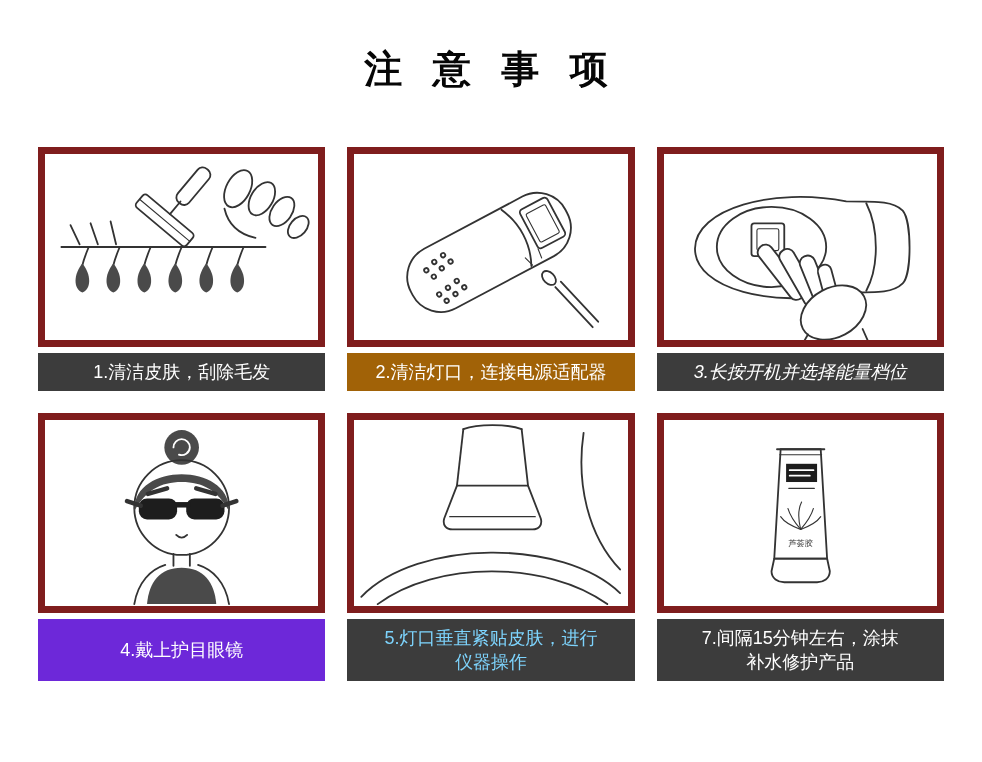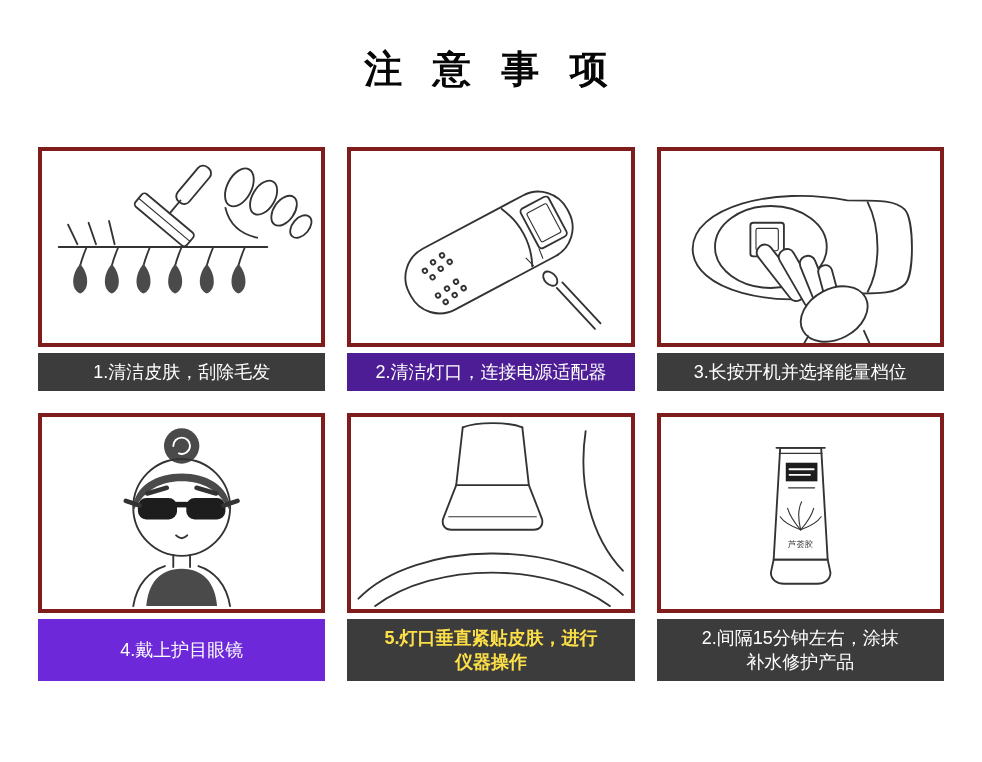--- a/index.html
+++ b/index.html
@@ -23,21 +23,21 @@
   .grid {
     display: grid;
     grid-template-columns: repeat(3, 1fr);
     column-gap: 12px;
     row-gap: 46px;
     gap: 22px;
   }
   .panel { display: flex; flex-direction: column; }
   .art {
     height: 200px;
-    border: 4px solid #7f1d1d;
+    border: 7px solid #7f1d1d;
     background: #fff;
     display: flex;
     align-items: center;
     justify-content: center;
     overflow: hidden;
   }
   .art svg { width: 100%; height: 100%; display: block; }
   
   .art svg line, .art svg path, .art svg rect, .art svg circle, .art svg ellipse {
     stroke: #333; stroke-width: 2; fill: none;
@@ -141,21 +141,21 @@
 
           <g>
             <line x1="262" y1="188" x2="221" y2="144"></line>
             <line x1="268" y1="182" x2="227" y2="138"></line>
             <ellipse cx="214" cy="134" rx="9" ry="6" transform="rotate(45 214 134)"></ellipse>
             <line x1="196" y1="120" x2="188" y2="112" class="thin"></line>
             <line x1="206" y1="112" x2="202" y2="102" class="thin"></line>
           </g>
         </svg>
       </div>
-      <div class="caption" style="background: #4c1d95; color: rgb(255, 255, 255);">2.清洁灯口，连接电源适配器</div>
+      <div class="caption" style="background: #a16207; color: rgb(255, 255, 255);">2.清洁灯口，连接电源适配器</div>
     </div>
 
     <div class="panel">
       <div class="art">
         <svg viewBox="0 0 300 200" preserveAspectRatio="xMidYMid meet">
           <g>
             <path d="M200 50 C 120 34 34 58 34 102 C 34 146 120 168 200 150 C 238 150 252 150 262 140 C 272 130 272 72 262 60 C 252 50 238 50 200 50 Z"></path>
             <path d="M222 52 C 236 80 236 122 222 148"></path>
             <ellipse cx="118" cy="100" rx="60" ry="44"></ellipse>
             <rect x="96" y="74" width="36" height="36" rx="3"></rect>
@@ -165,21 +165,21 @@
             <rect x="120" y="92" width="17" height="72" rx="8" class="fw" transform="rotate(-38 128 128)"></rect>
             <rect x="140" y="99" width="17" height="70" rx="8" class="fw" transform="rotate(-30 148 134)"></rect>
             <rect x="158" y="108" width="17" height="64" rx="8" class="fw" transform="rotate(-22 166 140)"></rect>
             <rect x="174" y="119" width="15" height="54" rx="7" class="fw" transform="rotate(-15 181 146)"></rect>
             <ellipse cx="186" cy="172" rx="38" ry="27" class="fw" transform="rotate(-28 186 172)"></ellipse>
             <line x1="158" y1="196" x2="150" y2="210"></line>
             <line x1="218" y1="190" x2="226" y2="208"></line>
           </g>
         </svg>
       </div>
-      <div class="caption" style="background: rgb(60, 60, 60); color: rgb(255, 255, 255);">3.长按开机并选择能量档位</div>
+      <div class="caption" style="background: rgb(60, 60, 60); color: rgb(255, 255, 255); font-style: italic;">3.长按开机并选择能量档位</div>
     </div>
 
     <div class="panel row2">
       <div class="art">
         <svg viewBox="0 0 300 200" preserveAspectRatio="xMidYMid meet">
           <g>
 
             <circle cx="150" cy="28" r="19" class="fd"></circle>
             <path class="wline thin" d="M150 28 m-9 0 a9 9 0 1 1 18 0 a9 9 0 0 1 -12 8"></path>
 
@@ -220,21 +220,21 @@
           </g>
           <g>
             <path d="M120 8 C 136 2 168 2 184 8"></path>
             <line x1="120" y1="8" x2="113" y2="70"></line>
             <line x1="184" y1="8" x2="191" y2="70"></line>
             <path d="M113 70 L 99 106 C 97 113 101 118 108 118 L 196 118 C 203 118 207 113 205 106 L 191 70 Z"></path>
             <line x1="105" y1="104" x2="199" y2="104" class="thin"></line>
           </g>
         </svg>
       </div>
-      <div class="caption" style="background: rgb(60, 60, 60); color: #fde047; font-weight: bold;">5.灯口垂直紧贴皮肤，进行
+      <div class="caption" style="background: rgb(60, 60, 60); color: #7dd3fc;">5.灯口垂直紧贴皮肤，进行
 仪器操作</div>
     </div>
 
     <div class="panel row2">
       <div class="art">
         <svg viewBox="0 0 300 200" preserveAspectRatio="xMidYMid meet">
           <g>
 
             <line x1="124" y1="30" x2="176" y2="30"></line>
             <line x1="127" y1="36" x2="173" y2="36" class="thin"></line>
@@ -250,18 +250,18 @@
             <path d="M150 118 C 143 110 138 102 136 95" class="thin"></path>
             <path d="M150 118 C 157 110 162 102 164 95" class="thin"></path>
             <path d="M150 118 C 139 114 132 110 128 104" class="thin"></path>
             <path d="M150 118 C 161 114 168 110 172 104" class="thin"></path>
             <text x="150" y="136" text-anchor="middle" font-size="9">芦荟胶</text>
 
             <path d="M121 150 L 179 150 L 182 164 C 182 172 175 176 168 176 L 132 176 C 125 176 118 172 118 164 Z"></path>
           </g>
         </svg>
       </div>
-      <div class="caption" style="background: rgb(60, 60, 60); color: rgb(255, 255, 255);">2.间隔15分钟左右，涂抹
+      <div class="caption" style="background: rgb(60, 60, 60); color: rgb(255, 255, 255);">7.间隔15分钟左右，涂抹
 补水修护产品</div>
     </div>
 
   </div>
 </div>
 
 </body></html>

